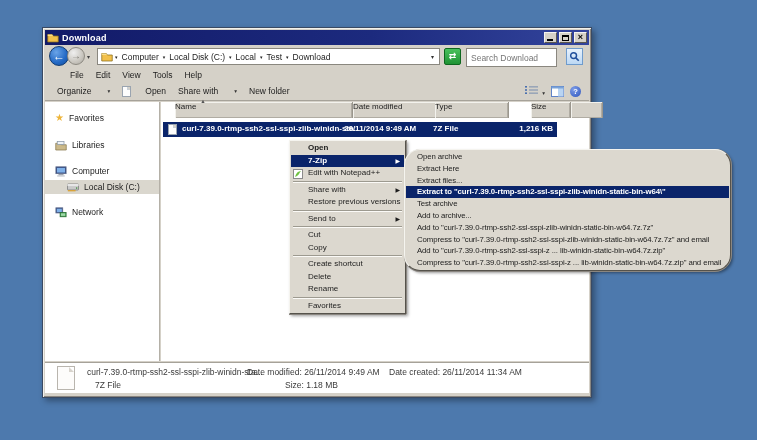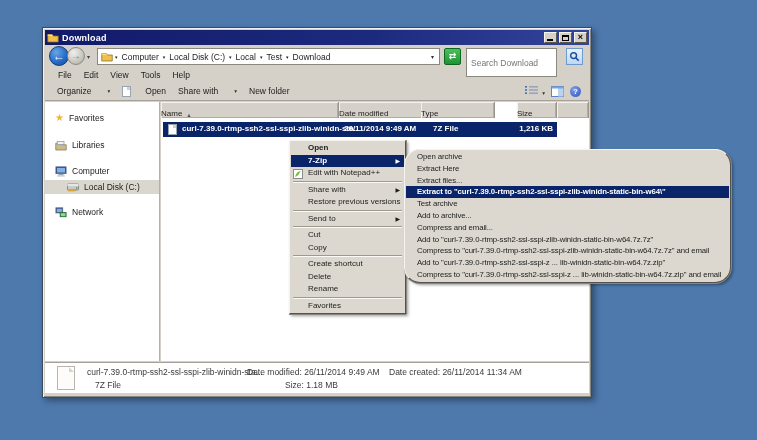--- a/index.html
+++ b/index.html
@@ -46,50 +46,50 @@
   }
   .crumb { padding:0 2px; }
   .crumb-sep { font-size:5px; color:#222; padding:0 2px; }
   .bc-drop { margin-left:auto; font-size:6px; color:#333; padding-right:2px; }
   .btn-refresh {
     position:absolute; left:399px; top:3px; width:17px; height:17px;
     background:linear-gradient(#49c15c,#1f9334); border:1px solid #0e671f;
     color:#fff; font-size:9px; line-height:15px; text-align:center; font-weight:bold; border-radius:2px;
   }
   .search-box {
-    position:absolute; left:421px; top:3px; right:32px; height:29px;
+    position:absolute; left:421px; top:3px; right:32px; height:19px;
     background:#fff; border:1px solid #8a877f;
   }
   .search-box input {
     width:100%; height:100%; border:0; outline:none; font-family:inherit;
     font-size:8.5px; color:#444; padding:0 4px; background:transparent;
   }
   .btn-search {
     position:absolute; right:6px; top:3px; width:17px; height:17px;
     background:linear-gradient(#e8f2fd,#bcd8f4); border:1px solid #6f9bcc;
     display:flex; align-items:center; justify-content:center;
   }
   
-  .menubar { position:absolute; left:2px; top:40px; right:2px; height:14px; display:flex; align-items:center; padding-left:8px; }
+  .menubar { position:absolute; left:2px; top:40px; right:2px; height:14px; display:flex; align-items:center; padding-left:20px; }
   .menubar .mitem { padding:1px 7px 1px 5px; }
   
   .toolbar { position:absolute; left:2px; top:54px; right:2px; height:19px;
     border-bottom:1px solid #a6a299; display:flex; align-items:center; padding-left:6px; }
   .titem { display:flex; align-items:center; gap:14px; padding:2px 6px; }
   .drop { font-size:5.5px; color:#333; margin-left:2px; }
   .tool-right { margin-left:auto; display:flex; align-items:center; gap:6px; padding-right:8px; }
   
   .sidebar { position:absolute; left:2px; top:74px; width:115px; height:259px; background:#fff; border-right:1px solid #b4b0a7; }
   .side-item { position:absolute; left:0; width:100%; height:14px; display:flex; align-items:center; gap:5px; padding-left:10px; }
   .side-item.indent { padding-left:22px; }
   .side-item.selected { background:#dad7ce; }
   .filearea { position:absolute; left:118px; top:74px; width:428px; height:259px; background:#fff; }
   .hdr { position:absolute; top:0; height:16px; background:#d5d1c8;
     border-right:1px solid #9a968d; box-shadow:inset 1px 1px 0 #f3f2ed, inset -1px -1px 0 #b0aca3;
-    display:flex; align-items:flex-end; font-size:8px; color:#222; }
+    display:flex; align-items:flex-start; font-size:8px; color:#222;margin-left:14px; }
   .sort-caret { font-size:5.5px; color:#555; margin-left:4px; margin-top:-4px; }
   .file-row { position:absolute; left:2px; top:20px; width:394px; height:15px;
     background:#0a246a; color:#fff; font-weight:bold; font-size:8px; }
   .file-row span { position:absolute; top:2px; white-space:nowrap; }
   .page-icon { display:inline-block; position:relative; background:#fdfdfd; border:1px solid #9aa4b0; }
   .page-icon::after { content:""; position:absolute; right:0; top:0; border-style:solid; border-width:0 3px 3px 0; border-color:#c9cfd6 #d5d1c8 #c9cfd6 #d5d1c8; }
   
   .details { position:absolute; left:2px; top:334px; right:2px; height:31px; background:#fff; border-top:1px solid #a6a299; font-size:8.5px; color:#3a3a3a; }
   .details span { position:absolute; white-space:nowrap; }
   .dp-icon { position:absolute; left:12px; top:3px; width:18px; height:24px; background:#fdfcfb; border:1px solid #b9b5ae; }
@@ -313,18 +313,17 @@
   <div class="cm-item"><span>Favorites</span></div>
 </div>
 
 <div class="menu sm">
   <div class="sm-item"><span>Open archive</span></div>
   <div class="sm-item"><span>Extract Here</span></div>
   <div class="sm-item"><span>Extract files...</span></div>
   <div class="sm-item hl"><span>Extract to "curl-7.39.0-rtmp-ssh2-ssl-sspi-zlib-winidn-static-bin-w64\"</span></div>
   <div class="sm-item"><span>Test archive</span></div>
   <div class="sm-item"><span>Add to archive...</span></div>
-  <div class="sm-item"><span>Compress and email...</span></div>
   <div class="sm-item"><span>Add to "curl-7.39.0-rtmp-ssh2-ssl-sspi-zlib-winidn-static-bin-w64.7z.7z"</span></div>
   <div class="sm-item"><span>Compress to "curl-7.39.0-rtmp-ssh2-ssl-sspi-zlib-winidn-static-bin-w64.7z.7z" and email</span></div>
   <div class="sm-item"><span>Add to "curl-7.39.0-rtmp-ssh2-ssl-sspi-z ... lib-winidn-static-bin-w64.7z.zip"</span></div>
   <div class="sm-item"><span>Compress to "curl-7.39.0-rtmp-ssh2-ssl-sspi-z ... lib-winidn-static-bin-w64.7z.zip" and email</span></div>
 </div>
 
 </body></html>

